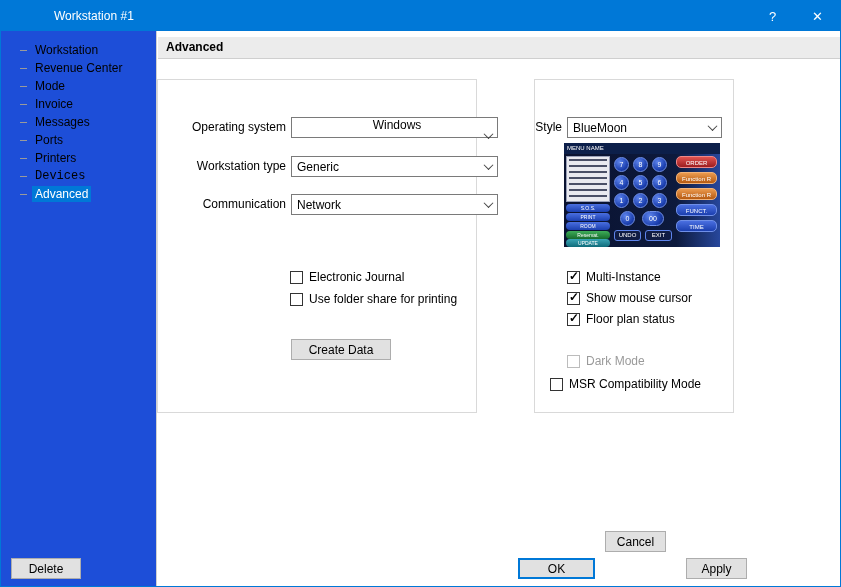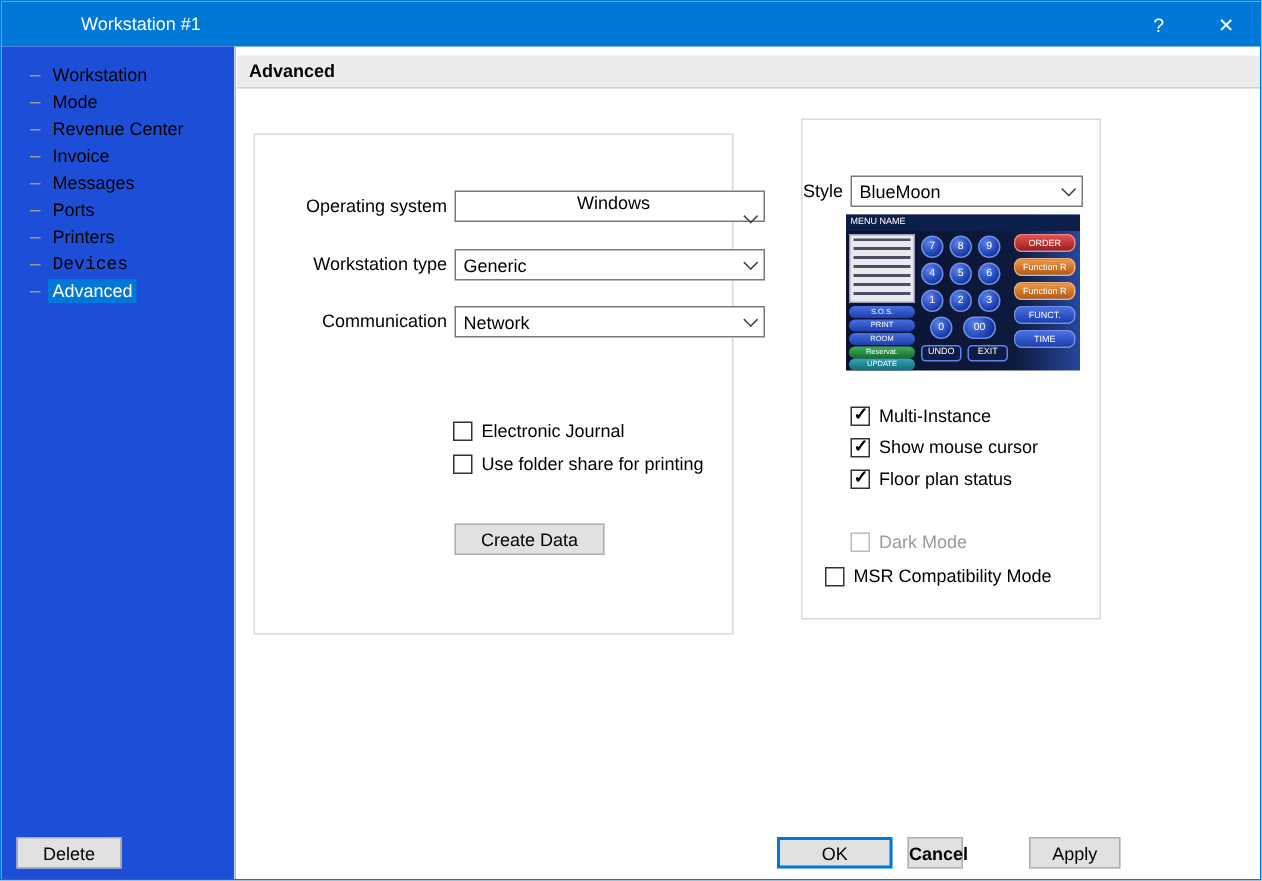--- a/index.html
+++ b/index.html
@@ -24,21 +24,21 @@
   .tree-item:nth-of-type(9){top:154px;}
   .dash { width:7px; height:1px; background:#9a9a9a; margin-right:5px; flex:none; }
   .ti-label { padding:1px 3px; white-space:nowrap; }
   .tree-item.selected .ti-label { background:#0078d7; color:#fff; }
 
   
   .page-header { position:absolute; left:157px; top:36px; width:684px; height:22px; background:#ececec; border-bottom:1px solid #cfcfcf; line-height:21px; padding-left:8px; font-weight:bold; }
 
   
   .group { position:absolute; border:1px solid #d9d9d9; background:#fff; }
-  .left-group { left:168px; top:78px; width:320px; height:334px;margin-top:10px; }
+  .left-group { left:156px; top:78px; width:320px; height:334px; }
   .right-group { left:533px; top:78px; width:200px; height:334px; }
 
   .field-label { position:absolute; width:128px; text-align:right; line-height:21px; left:0; white-space:nowrap; }
   .combo { position:absolute; height:21px; border:1px solid #7a7a7a; background:#fff; display:flex; align-items:center; padding-left:5px; cursor:default; }
   .combo-value { white-space:nowrap; }
   .combo-arrow { margin-left:auto; width:17px; height:100%; display:flex; align-items:center; justify-content:center; }
   .combo-arrow::before { content:""; width:6px; height:6px; border-right:1px solid #444; border-bottom:1px solid #444; transform:rotate(45deg) translate(-1px,-1px); }
 
   .cb { position:absolute; display:flex; align-items:center; height:16px; cursor:default; }
   .cb-box { width:13px; height:13px; border:1px solid #333; background:#fff; margin-right:6px; position:relative; flex:none; }
@@ -83,25 +83,25 @@
     </div>
   </div>
 
   <div class="sidebar">
     <div class="tree-item">
         <span class="dash"></span>
         <span class="ti-label">Workstation</span>
       </div>
     <div class="tree-item">
         <span class="dash"></span>
+        <span class="ti-label">Revenue Center</span>
+      </div>
+    <div class="tree-item">
+        <span class="dash"></span>
         <span class="ti-label">Mode</span>
-      </div>
-    <div class="tree-item">
-        <span class="dash"></span>
-        <span class="ti-label">Revenue Center</span>
       </div>
     <div class="tree-item">
         <span class="dash"></span>
         <span class="ti-label">Invoice</span>
       </div>
     <div class="tree-item">
         <span class="dash"></span>
         <span class="ti-label">Messages</span>
       </div>
     <div class="tree-item">
@@ -213,16 +213,16 @@
       <span class="cb-label">MSR Compatibility Mode</span>
     </label>
     <label class="cb disabled" style="left:32px; top:273px;">
       <span class="cb-box"></span>
       <span class="cb-label">Dark Mode</span>
     </label>
   </div>
 
   <button class="btn" style="left:10px; top:557px; width:70px;">Delete</button>
   <button class="btn default" style="left:517px; top:557px; width:77px;">OK</button>
-  <button class="btn" style="left:604px; top:557px; width:37px;font-weight:bold;">Cancel</button>
+  <button class="btn" style="left:604px; top:530px; width:61px;">Cancel</button>
   <button class="btn" style="left:685px; top:557px; width:61px;">Apply</button>
 
 </div>
 
 </body></html>

